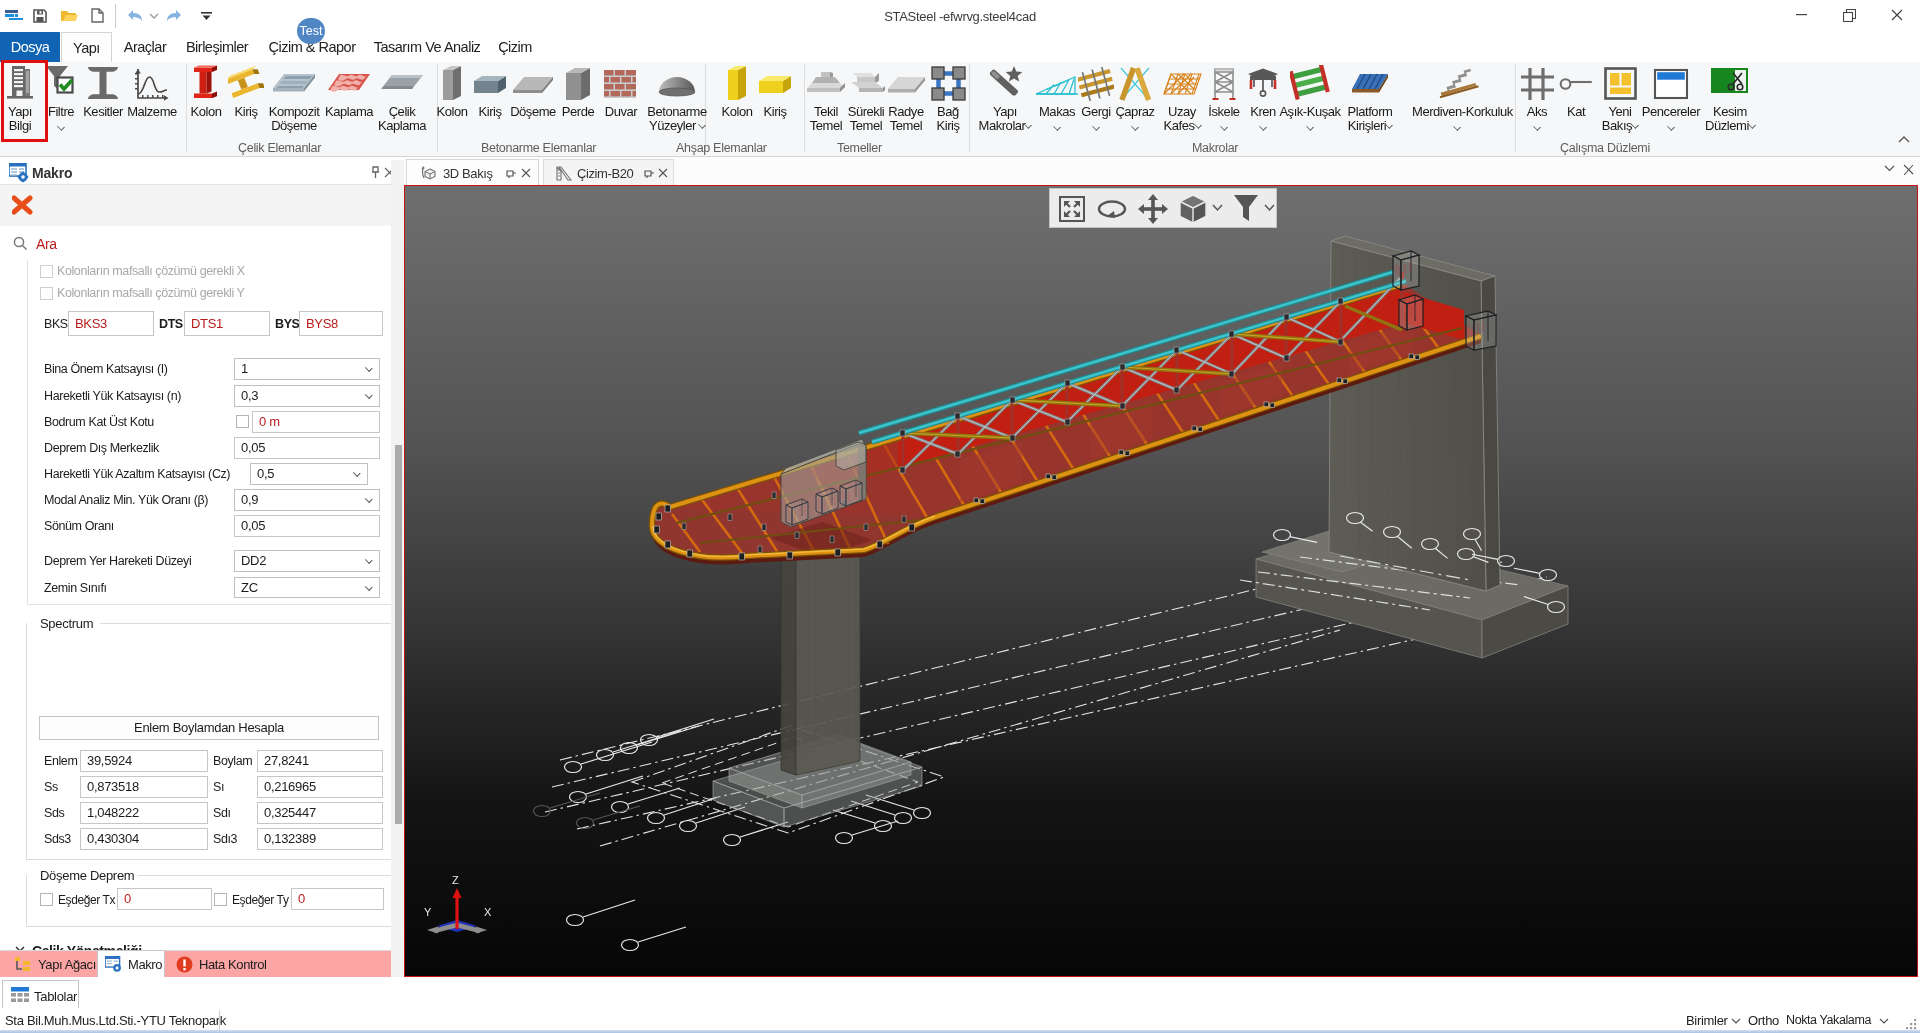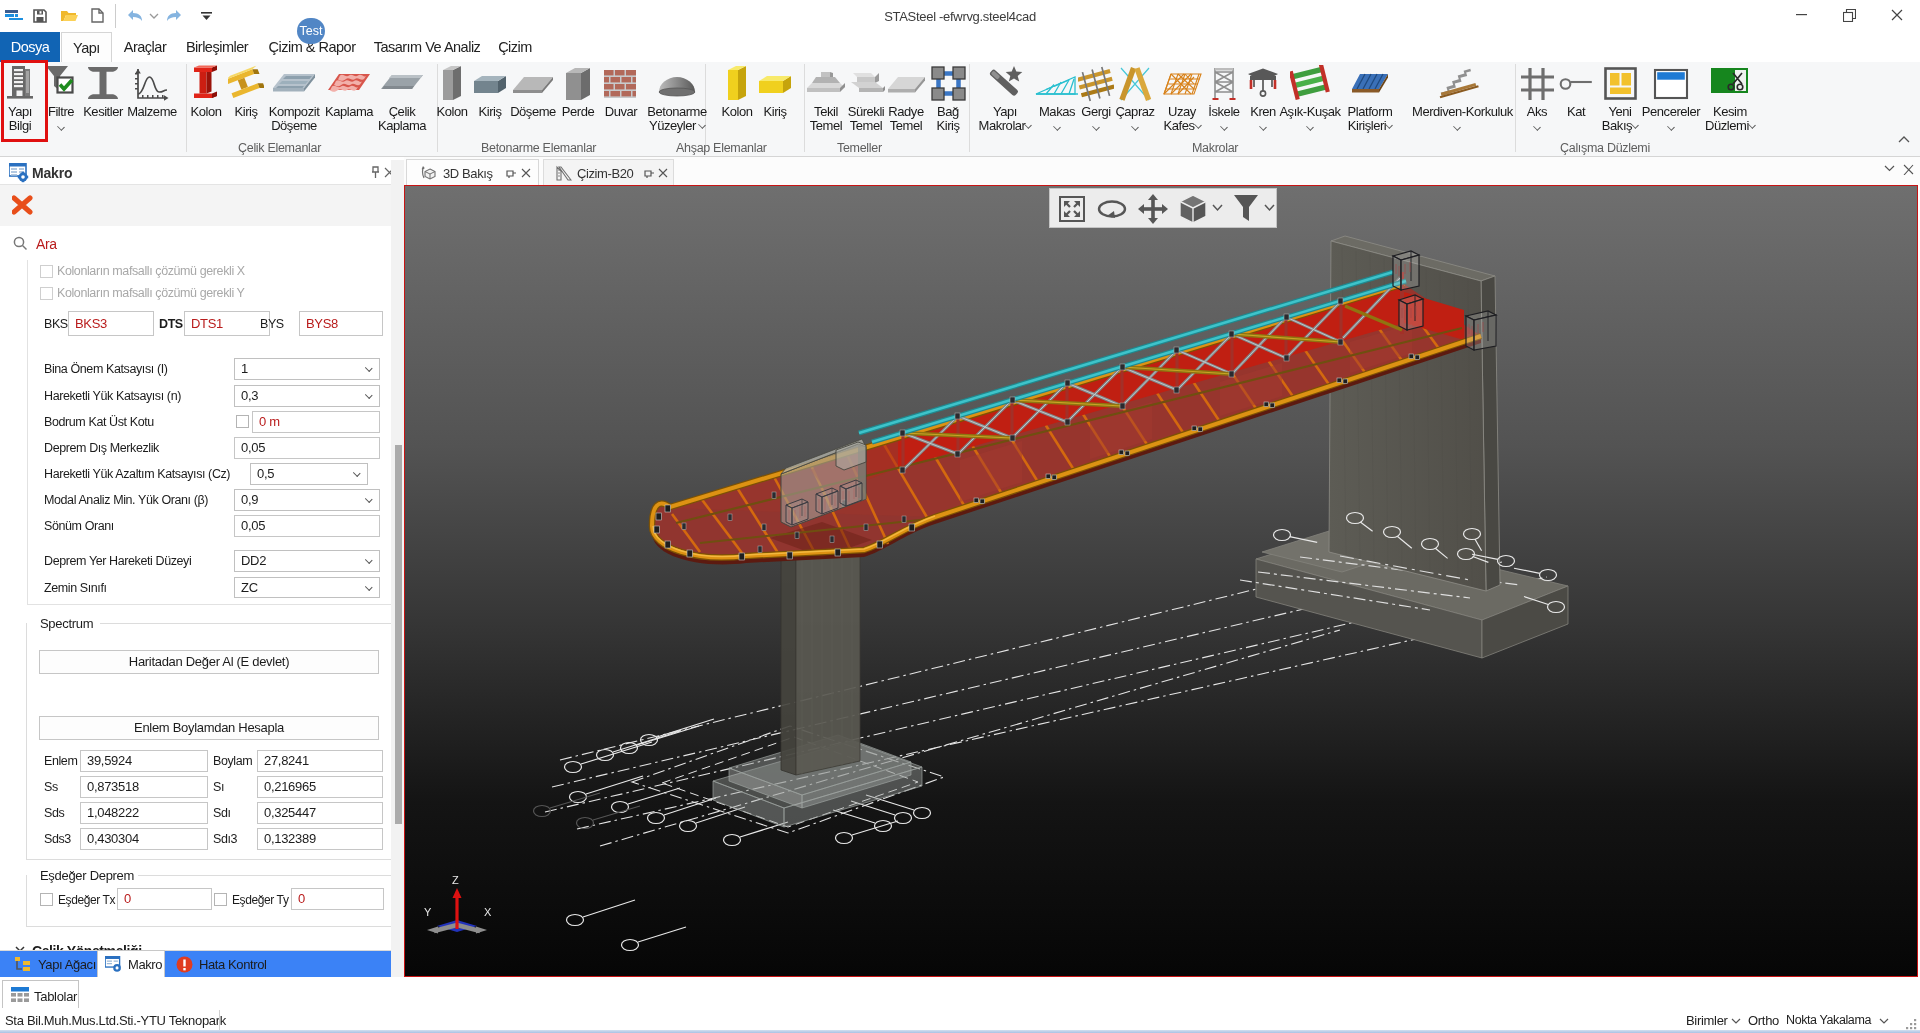--- a/index.html
+++ b/index.html
@@ -24,21 +24,21 @@
 #pxband{left:0;top:25px;width:391px;height:41px;background:#f4f4f4}
 .fl{font-size:12.5px;color:#1c1c1c;position:absolute;letter-spacing:-0.4px;white-space:nowrap}
 .fin{position:absolute;border:1px solid #c6c6c6;background:#fff;font-size:13px;color:#1c1c1c;padding-left:6px;letter-spacing:-0.3px;white-space:nowrap}
 .fph{color:#b91c1c}
 .fsel{position:absolute;border:1px solid #c0c0c0;background:#fff;font-size:13px;color:#1c1c1c;padding-left:6px;letter-spacing:-0.3px;white-space:nowrap}
 .fsel .sa{position:absolute;right:8px;top:6px;width:5.5px;height:5.5px;border-right:1.3px solid #555;border-bottom:1.3px solid #555;transform:rotate(45deg) scale(1,0.8)}
 .cb{position:absolute;width:13px;height:13px;border:1px solid #b4b4b4;background:#fff}
 .gbox{position:absolute;border:1px solid #dcdcdc;border-top:none}
 .gleg{position:absolute;font-size:13px;color:#1c1c1c;background:#fff;padding:0 4px;letter-spacing:-0.3px;white-space:nowrap}
 .pbtn{position:absolute;border:1px solid #c6c6c6;background:#fdfdfd;font-size:13px;color:#1c1c1c;text-align:center;letter-spacing:-0.3px;white-space:nowrap}
-#ptabs{left:0;top:790px;width:391px;height:27px;background:#3b82f6;border-top:1px solid #d9d9d9}
+#ptabs{left:0;top:790px;width:391px;height:27px;background:#fca5a5;border-top:1px solid #d9d9d9}
 .ptab{position:absolute;top:0;height:27px;font-size:13px;color:#1c1c1c;letter-spacing:-0.4px;white-space:nowrap}
 #vscroll{left:391px;top:160px;width:13px;height:817px;background:#f2f2f2}
 #vthumb{left:4px;top:285px;width:7px;height:379px;background:#ababab;position:absolute}
 #doctabs{left:404px;top:157px;width:1516px;height:28px;background:#fcfcfc}
 .dtab{position:absolute;top:2px;height:26px;font-size:13px;color:#333;letter-spacing:-0.4px;white-space:nowrap}
 #viewport{left:404px;top:185px;width:1514px;height:792px;border:1px solid #c81414;background:#000}
 #tablolar{left:0;top:977px;width:1920px;height:31px;background:#fff}
 #statusbar{left:0;top:1008px;width:1920px;height:25px;background:#fff;font-size:13px;color:#222;letter-spacing:-0.3px;white-space:nowrap}
 #btmline{left:0;top:1030px;width:1920px;height:3px;background:linear-gradient(#d3dfef,#a9c2e4)}
 </style></head><body>
@@ -630,21 +630,21 @@
  <div class="fl fph" style="left:36px;top:76px;font-size:14px">Ara</div>
  <div class="abs" style="left:27px;top:100px;width:368px;height:345px;border-left:1px solid #e2e2e2;border-right:1px solid #e2e2e2;border-bottom:1px solid #e2e2e2"></div>
  <div class="cb" style="left:40px;top:105px;border-color:#cfcfcf"></div>
  <div class="fl" style="left:57px;top:104px;color:#a8a8a8">Kolonların mafsallı çözümü gerekli X</div>
  <div class="cb" style="left:40px;top:127px;border-color:#cfcfcf"></div>
  <div class="fl" style="left:57px;top:126px;color:#a8a8a8">Kolonların mafsallı çözümü gerekli Y</div>
  <div class="fl" style="left:44px;top:157px;font-weight:normal">BKS</div>
     <div class="fin fph" style="left:68px;top:151px;width:86px;height:25px;line-height:23px">BKS3</div>
  <div class="fl" style="left:159px;top:157px;font-weight:bold">DTS</div>
     <div class="fin fph" style="left:184px;top:151px;width:86px;height:25px;line-height:23px">DTS1</div>
- <div class="fl" style="left:260px;top:157px;font-weight:normal">BYS</div>
+ <div class="fl" style="left:275px;top:157px;font-weight:bold">BYS</div>
     <div class="fin fph" style="left:299px;top:151px;width:84px;height:25px;line-height:23px">BYS8</div>
  <div class="fl" style="left:44px;top:202px">Bina Önem Katsayısı (I)</div>
     <div class="fsel" style="left:234px;top:198px;width:146px;height:22px;line-height:20px">1<span class="sa"></span></div>
  <div class="fl" style="left:44px;top:229px">Hareketli Yük Katsayısı (n)</div>
     <div class="fsel" style="left:234px;top:225px;width:146px;height:22px;line-height:20px">0,3<span class="sa"></span></div>
  <div class="fl" style="left:44px;top:255px">Bodrum Kat Üst Kotu</div>
     <div class="cb" style="left:236px;top:255px"></div>
     <div class="fin fph" style="left:252px;top:251px;width:128px;height:22px;line-height:20px">0 m</div>
  <div class="fl" style="left:44px;top:281px">Deprem Dış Merkezlik</div>
     <div class="fin" style="left:234px;top:277px;width:146px;height:22px;line-height:20px">0,05</div>
@@ -654,41 +654,40 @@
     <div class="fsel" style="left:234px;top:329px;width:146px;height:22px;line-height:20px">0,9<span class="sa"></span></div>
  <div class="fl" style="left:44px;top:359px">Sönüm Oranı</div>
     <div class="fin" style="left:234px;top:355px;width:146px;height:22px;line-height:20px">0,05</div>
  <div class="fl" style="left:44px;top:394px">Deprem Yer Hareketi Düzeyi</div>
     <div class="fsel" style="left:234px;top:390px;width:146px;height:22px;line-height:20px">DD2<span class="sa"></span></div>
  <div class="fl" style="left:44px;top:421px">Zemin Sınıfı</div>
     <div class="fsel" style="left:234px;top:417px;width:146px;height:21px;line-height:20px">ZC<span class="sa"></span></div>
  <div class="gbox" style="left:26px;top:463px;width:368px;height:237px"></div>
  <div class="abs" style="left:100px;top:463px;width:294px;height:1px;background:#dcdcdc"></div>
  <div class="gleg" style="left:36px;top:456px">Spectrum</div>
- <div class="pbtn" style="left:39px;top:490px;width:340px;height:24px;line-height:22px">Haritadan Değer Al (E devlet)</div>
  <div class="pbtn" style="left:39px;top:556px;width:340px;height:24px;line-height:22px">Enlem Boylamdan Hesapla</div>
  <div class="fl" style="left:44px;top:594px">Enlem</div>
     <div class="fin" style="left:80px;top:590px;width:128px;height:22px;line-height:20px">39,5924</div>
  <div class="fl" style="left:213px;top:594px">Boylam</div>
     <div class="fin" style="left:257px;top:590px;width:126px;height:22px;line-height:20px">27,8241</div>
  <div class="fl" style="left:44px;top:620px">Ss</div>
     <div class="fin" style="left:80px;top:616px;width:128px;height:22px;line-height:20px">0,873518</div>
  <div class="fl" style="left:213px;top:620px">Sı</div>
     <div class="fin" style="left:257px;top:616px;width:126px;height:22px;line-height:20px">0,216965</div>
  <div class="fl" style="left:44px;top:646px">Sds</div>
     <div class="fin" style="left:80px;top:642px;width:128px;height:22px;line-height:20px">1,048222</div>
  <div class="fl" style="left:213px;top:646px">Sdı</div>
     <div class="fin" style="left:257px;top:642px;width:126px;height:22px;line-height:20px">0,325447</div>
  <div class="fl" style="left:44px;top:672px">Sds3</div>
     <div class="fin" style="left:80px;top:668px;width:128px;height:22px;line-height:20px">0,430304</div>
  <div class="fl" style="left:213px;top:672px">Sdı3</div>
     <div class="fin" style="left:257px;top:668px;width:126px;height:22px;line-height:20px">0,132389</div>
  <div class="gbox" style="left:26px;top:715px;width:368px;height:52px"></div>
  <div class="abs" style="left:135px;top:715px;width:259px;height:1px;background:#dcdcdc"></div>
- <div class="gleg" style="left:36px;top:708px">Eşdeğer Deprem</div>
+ <div class="gleg" style="left:36px;top:708px">Döşeme Deprem</div>
  <div class="cb" style="left:40px;top:733px"></div>
     <div class="fl" style="left:58px;top:733px;font-size:12px">Eşdeğer Tx</div>
     <div class="fin fph" style="left:117px;top:728px;width:95px;height:22px;line-height:20px">0</div>
  <div class="cb" style="left:214px;top:733px"></div>
     <div class="fl" style="left:232px;top:733px;font-size:12px">Eşdeğer Ty</div>
     <div class="fin fph" style="left:291px;top:728px;width:93px;height:22px;line-height:20px">0</div>
  <svg class="abs" style="left:15px;top:786px" width="10" height="7" viewBox="0 0 10 7">
       <path d="M1 1l4 4 4-4" fill="none" stroke="#333" stroke-width="1.5"></path>
     </svg>
  <div class="fl" style="left:32px;top:783px;font-weight:bold;font-size:14px">Çelik Yönetmeliği</div>

